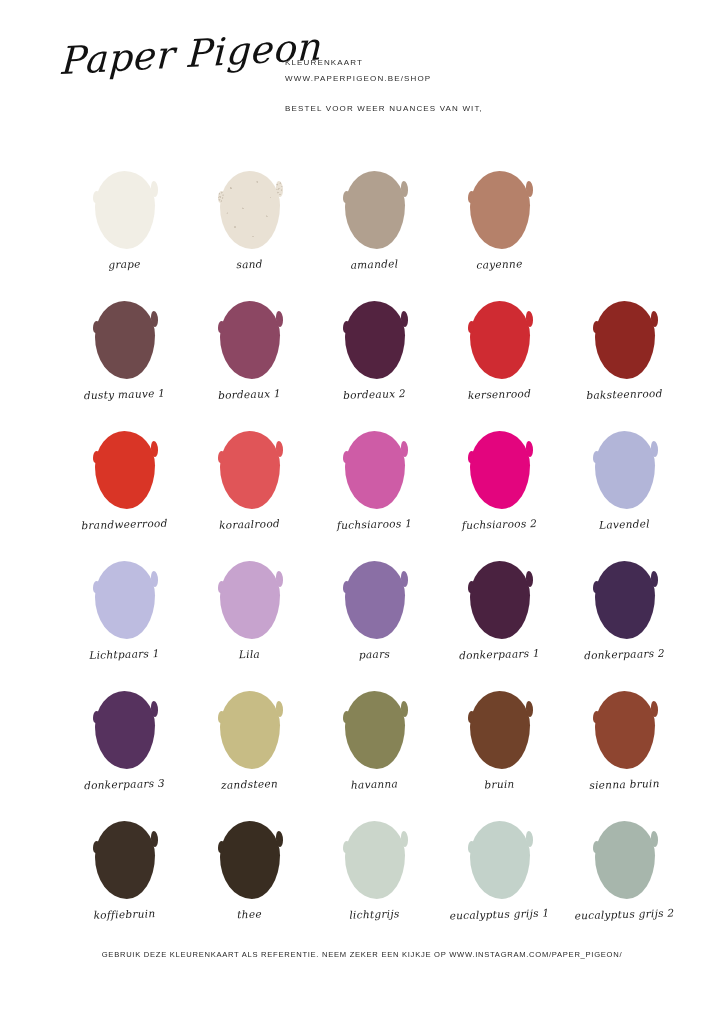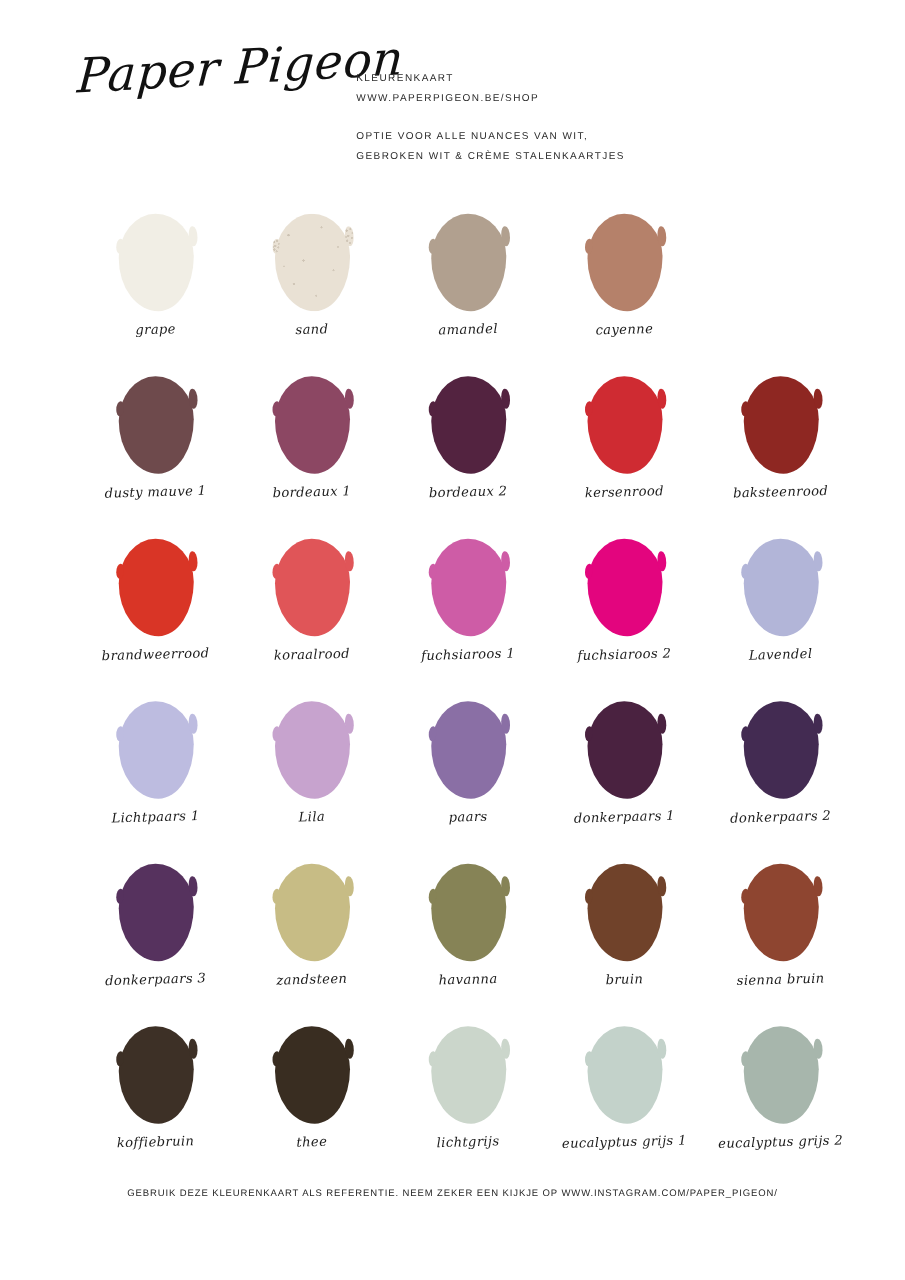--- a/index.html
+++ b/index.html
@@ -160,22 +160,21 @@
 <body>
 
 <div class="header">
   <div class="brand">
     <div class="brand-wordmark">Paper Pigeon</div>
   </div>
   <div class="header-text">
     <div class="header-line">KLEURENKAART</div>
     <div class="header-line">WWW.PAPERPIGEON.BE/SHOP</div>
     <div class="header-gap"></div>
-    <div class="header-line">OPTIE VOOR ALLE NUANCES VAN WIT,</div>
-    <div class="header-line">GEBROKEN WIT &amp; CRÈME STALENKAARTJES</div>
+    <div class="header-line">BESTEL VOOR WEER NUANCES VAN WIT,</div>
   </div>
 </div>
 
 <div class="grid" id="swatch-grid">
     <div class="row">
       <div class="cell" style="left: 62px;">
         <div class="blob-wrap">
           <div class="blob" title="grape" style="background-color: rgb(241, 238, 229);"></div>
         </div>
         <div class="swatch-label">grape</div>

